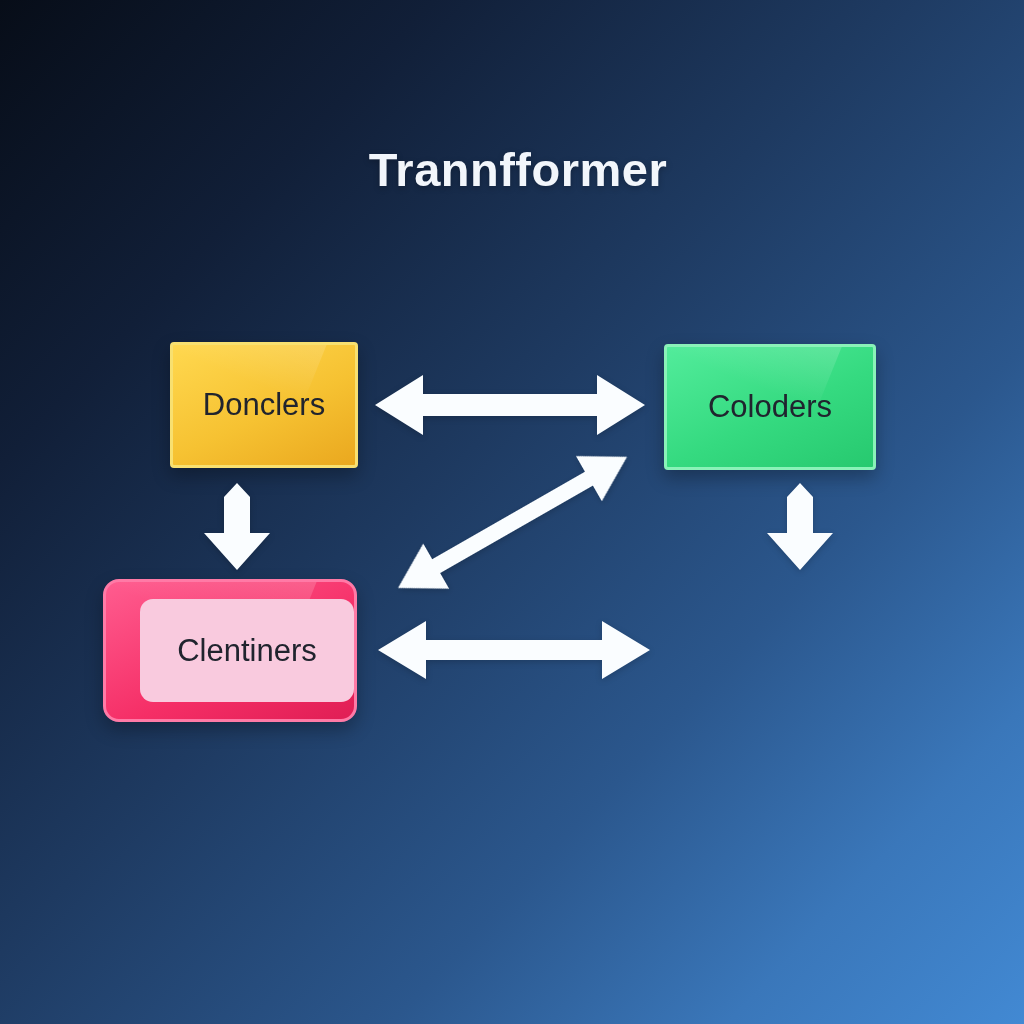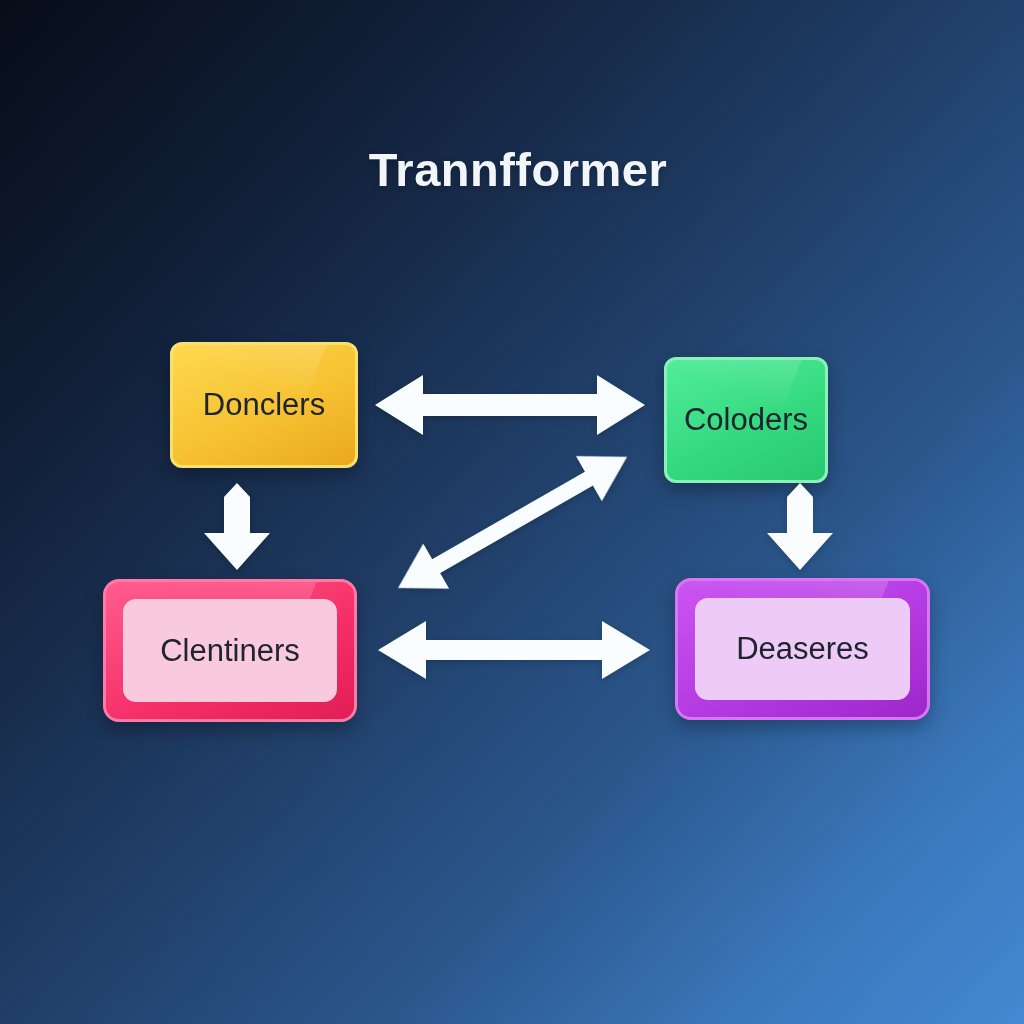--- a/index.html
+++ b/index.html
@@ -37,50 +37,51 @@
   }
   .node {
     position: absolute;
     box-sizing: border-box;
     display: flex;
     align-items: center;
     justify-content: center;
     color: #20242e;
     font-size: 31px;
     font-weight: 500;
-    border-radius: 12px;
+    border-radius: 4px;
     box-shadow: 0 8px 18px rgba(0,0,0,0.28);
     overflow: hidden;
   }
   .node::after { 
     content: "";
     position: absolute;
     left: -40%;
     top: -80%;
     width: 120%;
     height: 160%;
     transform: rotate(22deg);
     background: linear-gradient(180deg, rgba(255,255,255,0.28), rgba(255,255,255,0) 60%);
     pointer-events: none;
   }
   .node-top-left {
     left: 170px; top: 342px; width: 188px; height: 126px;
     background: linear-gradient(155deg, #ffd84f 0%, #f6c232 55%, #eaa81f 100%);
     border: 3px solid #f8e070;
   }
   .node-top-right {
-    left: 664px; top: 357px; width: 164px; height: 126px;
+    left: 664px; top: 344px; width: 212px; height: 126px;
     background: linear-gradient(155deg, #52ec9b 0%, #35da80 55%, #27c96f 100%);
     border: 3px solid #8af2b8;
   }
   .node-bottom-left {
     left: 103px; top: 579px; width: 254px; height: 143px;
     background: linear-gradient(155deg, #ff5c8f 0%, #f52e66 60%, #e01e55 100%);
     border: 3px solid #ff7aa6;
     border-radius: 16px;
+    justify-content: flex-end;
   }
   .node-bottom-right {
     left: 675px; top: 578px; width: 255px; height: 142px;
     background: linear-gradient(155deg, #cb55f2 0%, #b238e0 60%, #9d27cb 100%);
     border: 3px solid #d777f5;
     border-radius: 16px;
   }
   .inner-panel {
     position: relative;
     z-index: 1;
@@ -118,25 +119,20 @@
   <div class="node node-top-right">
     <span style="position:relative;z-index:1;">Coloders</span>
   </div>
 
   <div class="node node-bottom-left">
     <div class="inner-panel inner-pink">
       <span>Clentiners</span>
     </div>
   </div>
 
-  <div class="node node-bottom-right">
-    <div class="inner-panel inner-purple">
-      <span>Deaseres</span>
-    </div>
-  </div>
 
   <svg class="arrow-layer" viewBox="0 0 1024 1024" xmlns="http://www.w3.org/2000/svg">
 
     <polygon points="375,405 423,375 423,394 597,394 597,375 645,405 597,435 597,416 423,416 423,435" fill="#fafdff"></polygon>
 
     <polygon points="378,650 426,621 426,640 602,640 602,621 650,650 602,679 602,660 426,660 426,679" fill="#fafdff"></polygon>
 
     <polygon transform="translate(398,588) rotate(-29.8)" points="0,0 44,-26 44,-8 220,-8 220,-26 264,0 220,26 220,8 44,8 44,26" fill="#fafdff"></polygon>
 
     <polygon points="237,483 250,497 250,533 270,533 237,570 204,533 224,533 224,497" fill="#fafdff"></polygon>

